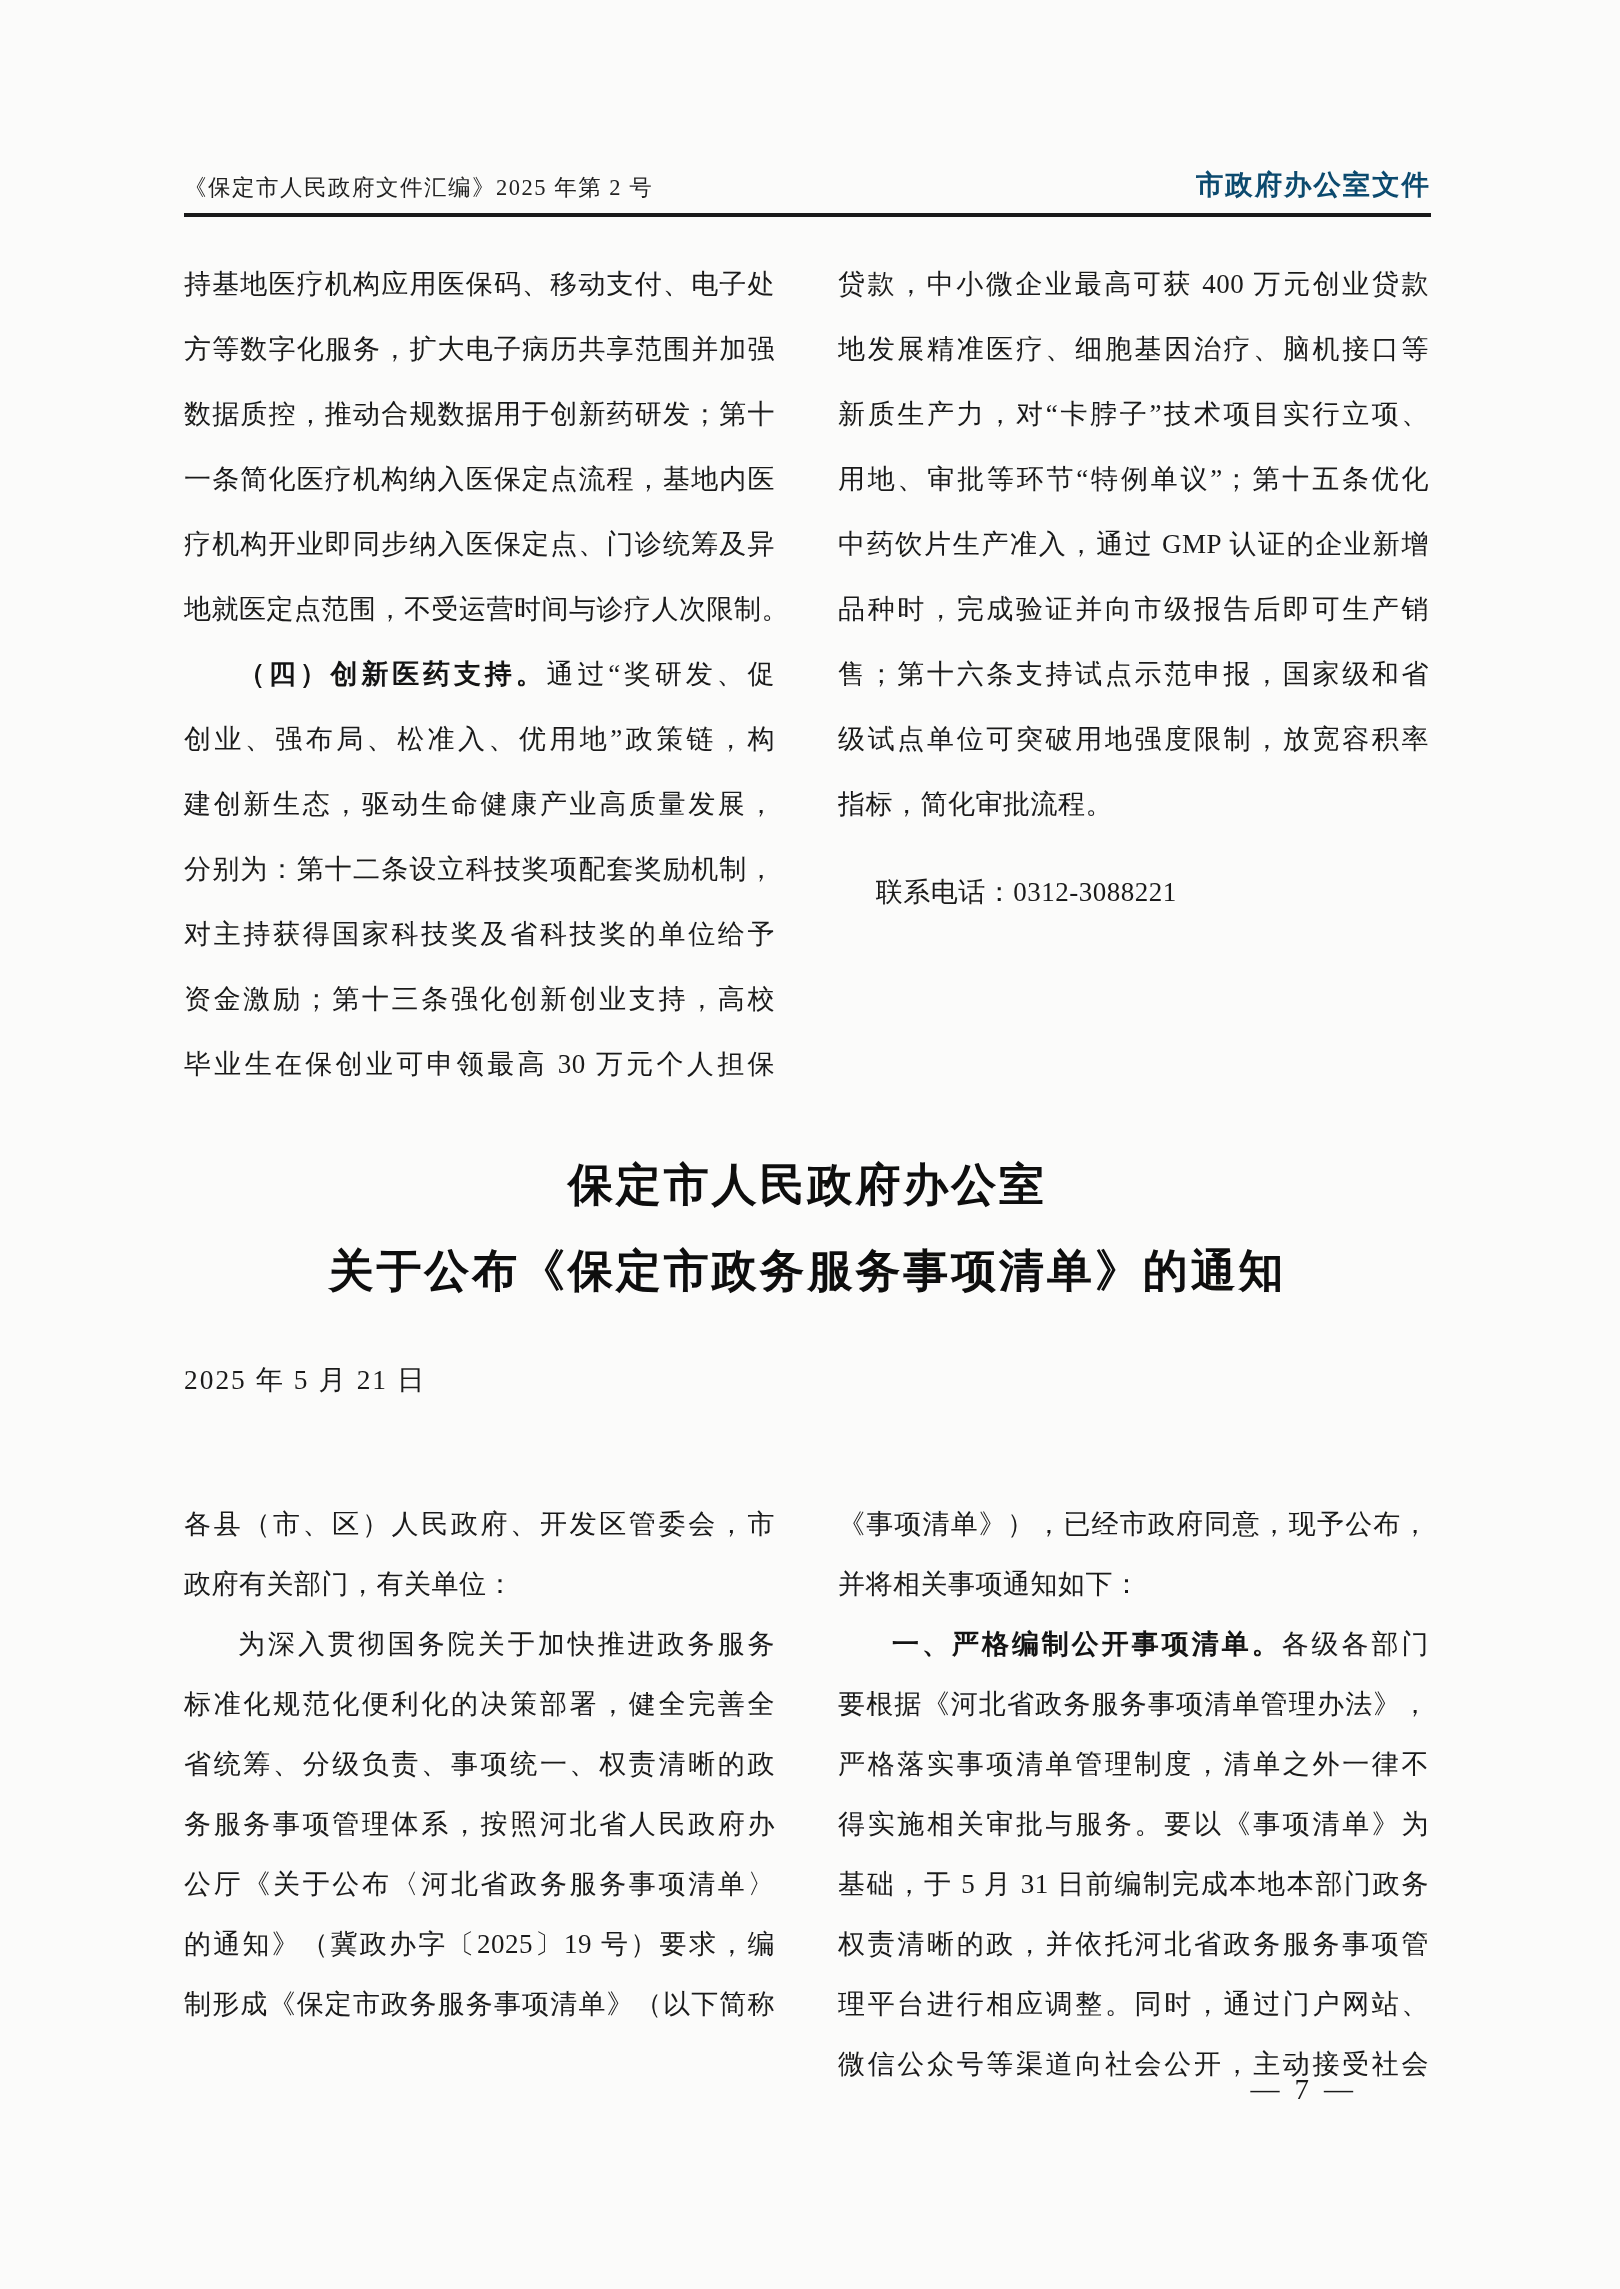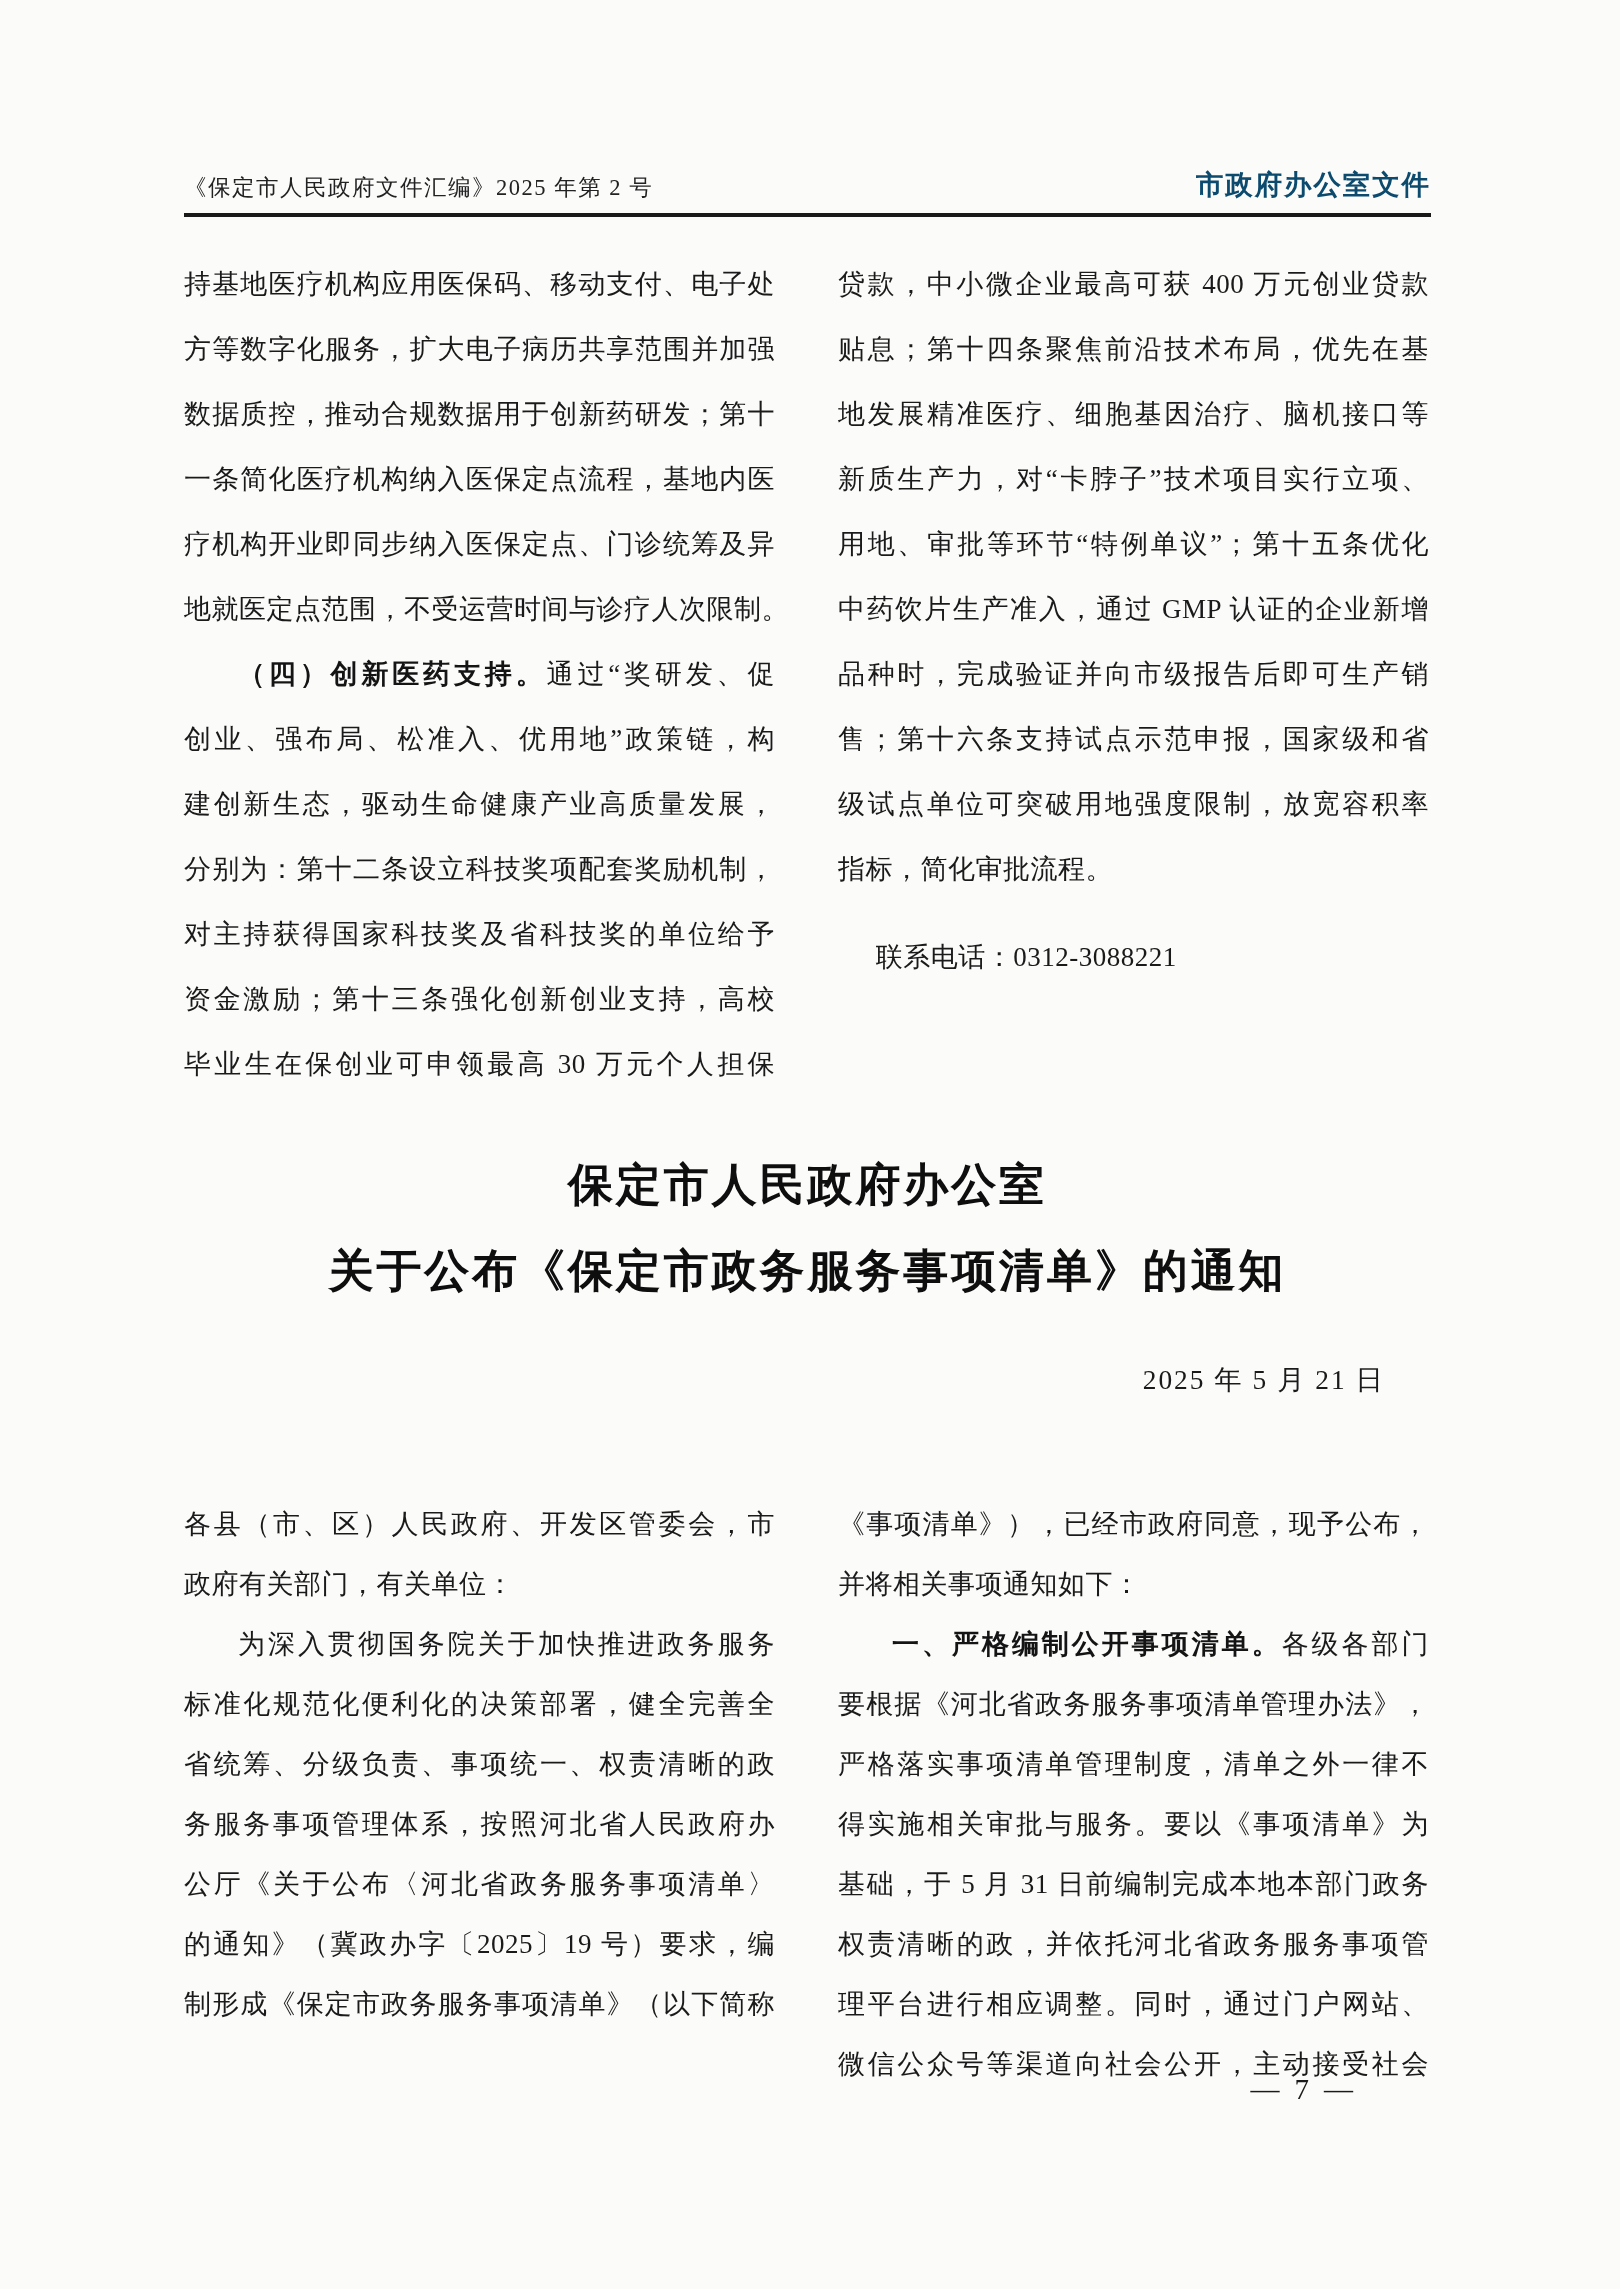--- a/index.html
+++ b/index.html
@@ -33,21 +33,21 @@
   .line.indent{text-indent:2em;}
   .pre-b{font-family:"Liberation Sans","DejaVu Sans",sans-serif;font-weight:700;color:#141414;}
   
   .contact{margin-top:23.5px;}
   .contact .cl{font-size:27px;line-height:65px;text-indent:1.4em;
                letter-spacing:0.5px;color:#1a1a1a;}
   
   .title-block{margin-top:45px;text-align:center;
                font-family:"Liberation Sans","DejaVu Sans",sans-serif;font-weight:700;}
   .title-line{font-size:45px;line-height:86px;letter-spacing:2.9px;color:#0e0e0e;}
-  .date-line{margin-top:45px;text-align:right;padding-right:46px;
+  .date-line{margin-top:45px;text-align:left;padding-right:46px;
              font-size:27.4px;line-height:43px;letter-spacing:2px;color:#1a1a1a;}
   
   .footer{position:absolute;top:2073px;right:263px;
           font-size:29px;letter-spacing:3.9px;color:#1a1a1a;}
 </style>
 </head>
 <body>
 
 <div class="page">
 
@@ -69,21 +69,20 @@
         <div class="line">创业、强布局、松准入、优用地”政策链，构</div>
         <div class="line">建创新生态，驱动生命健康产业高质量发展，</div>
         <div class="line">分别为：第十二条设立科技奖项配套奖励机制，</div>
         <div class="line">对主持获得国家科技奖及省科技奖的单位给予</div>
         <div class="line">资金激励；第十三条强化创新创业支持，高校</div>
         <div class="line">毕业生在保创业可申领最高 30 万元个人担保</div>
       </div>
     <div class="col">
       <div id="a1-right">
           <div class="line">贷款，中小微企业最高可获 400 万元创业贷款</div>
-          <div class="line">贴息；第十四条聚焦前沿技术布局，优先在基</div>
           <div class="line">地发展精准医疗、细胞基因治疗、脑机接口等</div>
           <div class="line">新质生产力，对“卡脖子”技术项目实行立项、</div>
           <div class="line">用地、审批等环节“特例单议”；第十五条优化</div>
           <div class="line">中药饮片生产准入，通过 GMP 认证的企业新增</div>
           <div class="line">品种时，完成验证并向市级报告后即可生产销</div>
           <div class="line">售；第十六条支持试点示范申报，国家级和省</div>
           <div class="line">级试点单位可突破用地强度限制，放宽容积率</div>
           <div class="line end">指标，简化审批流程。</div>
         </div>
       <div class="contact">

